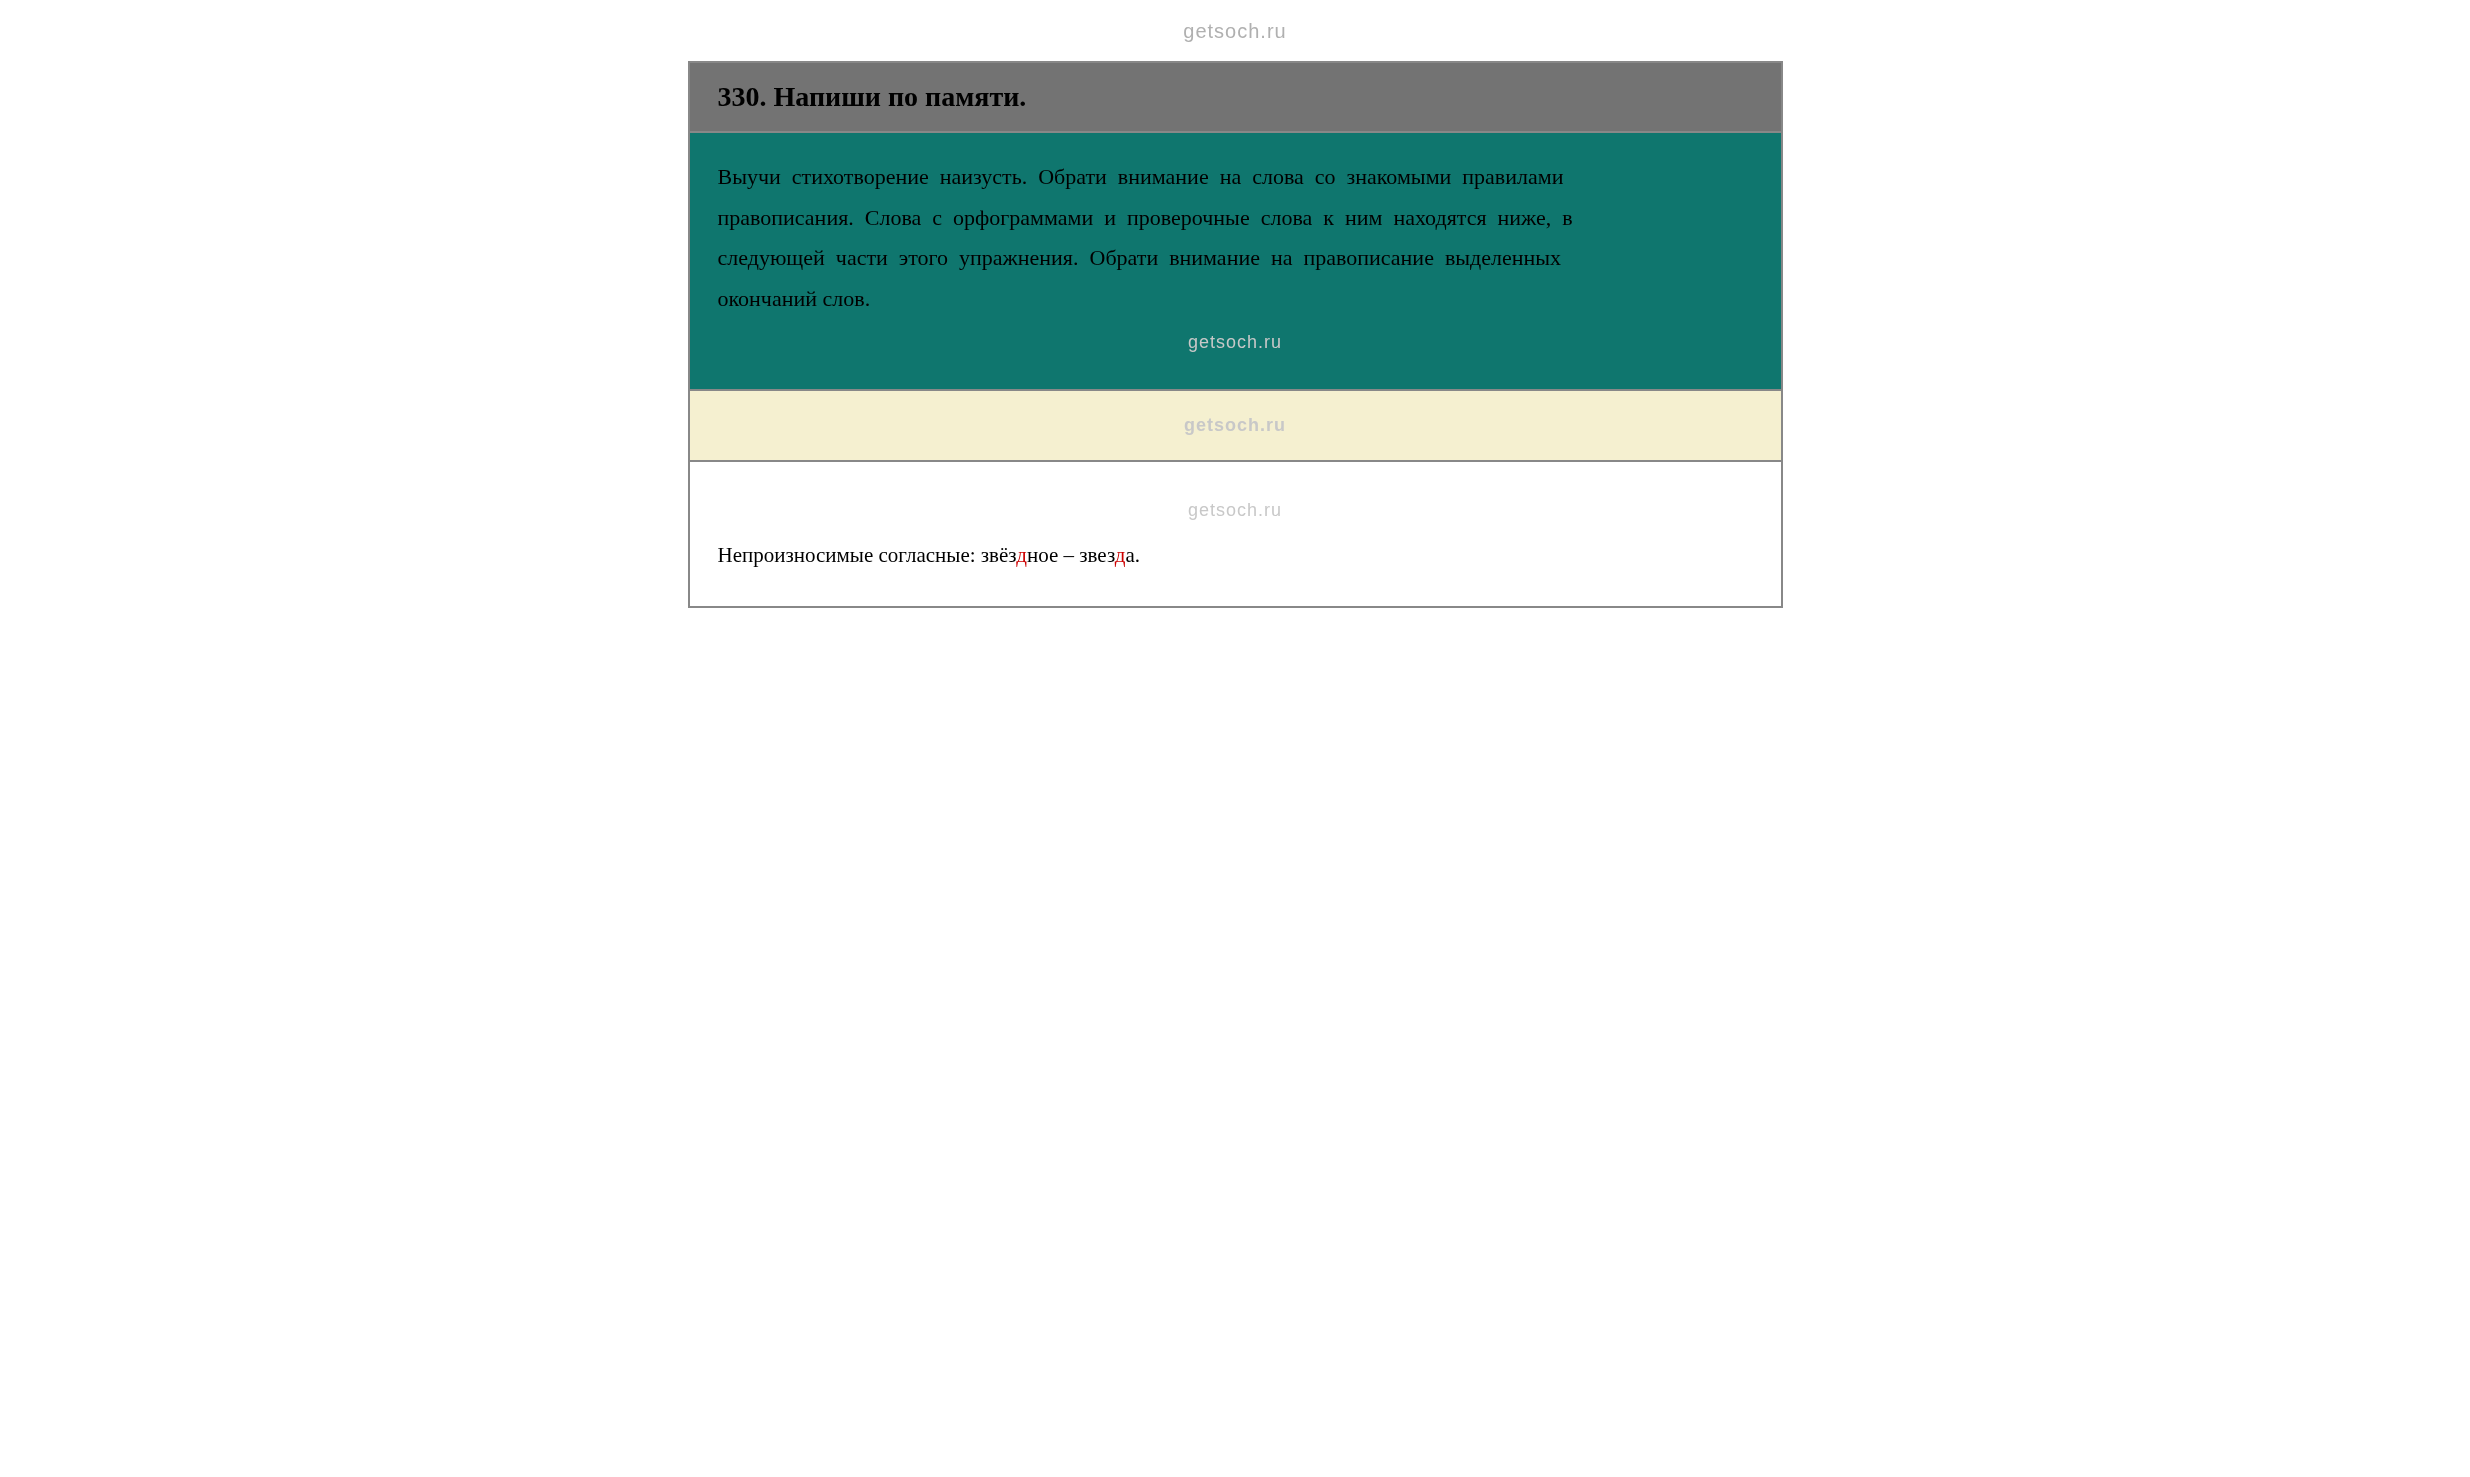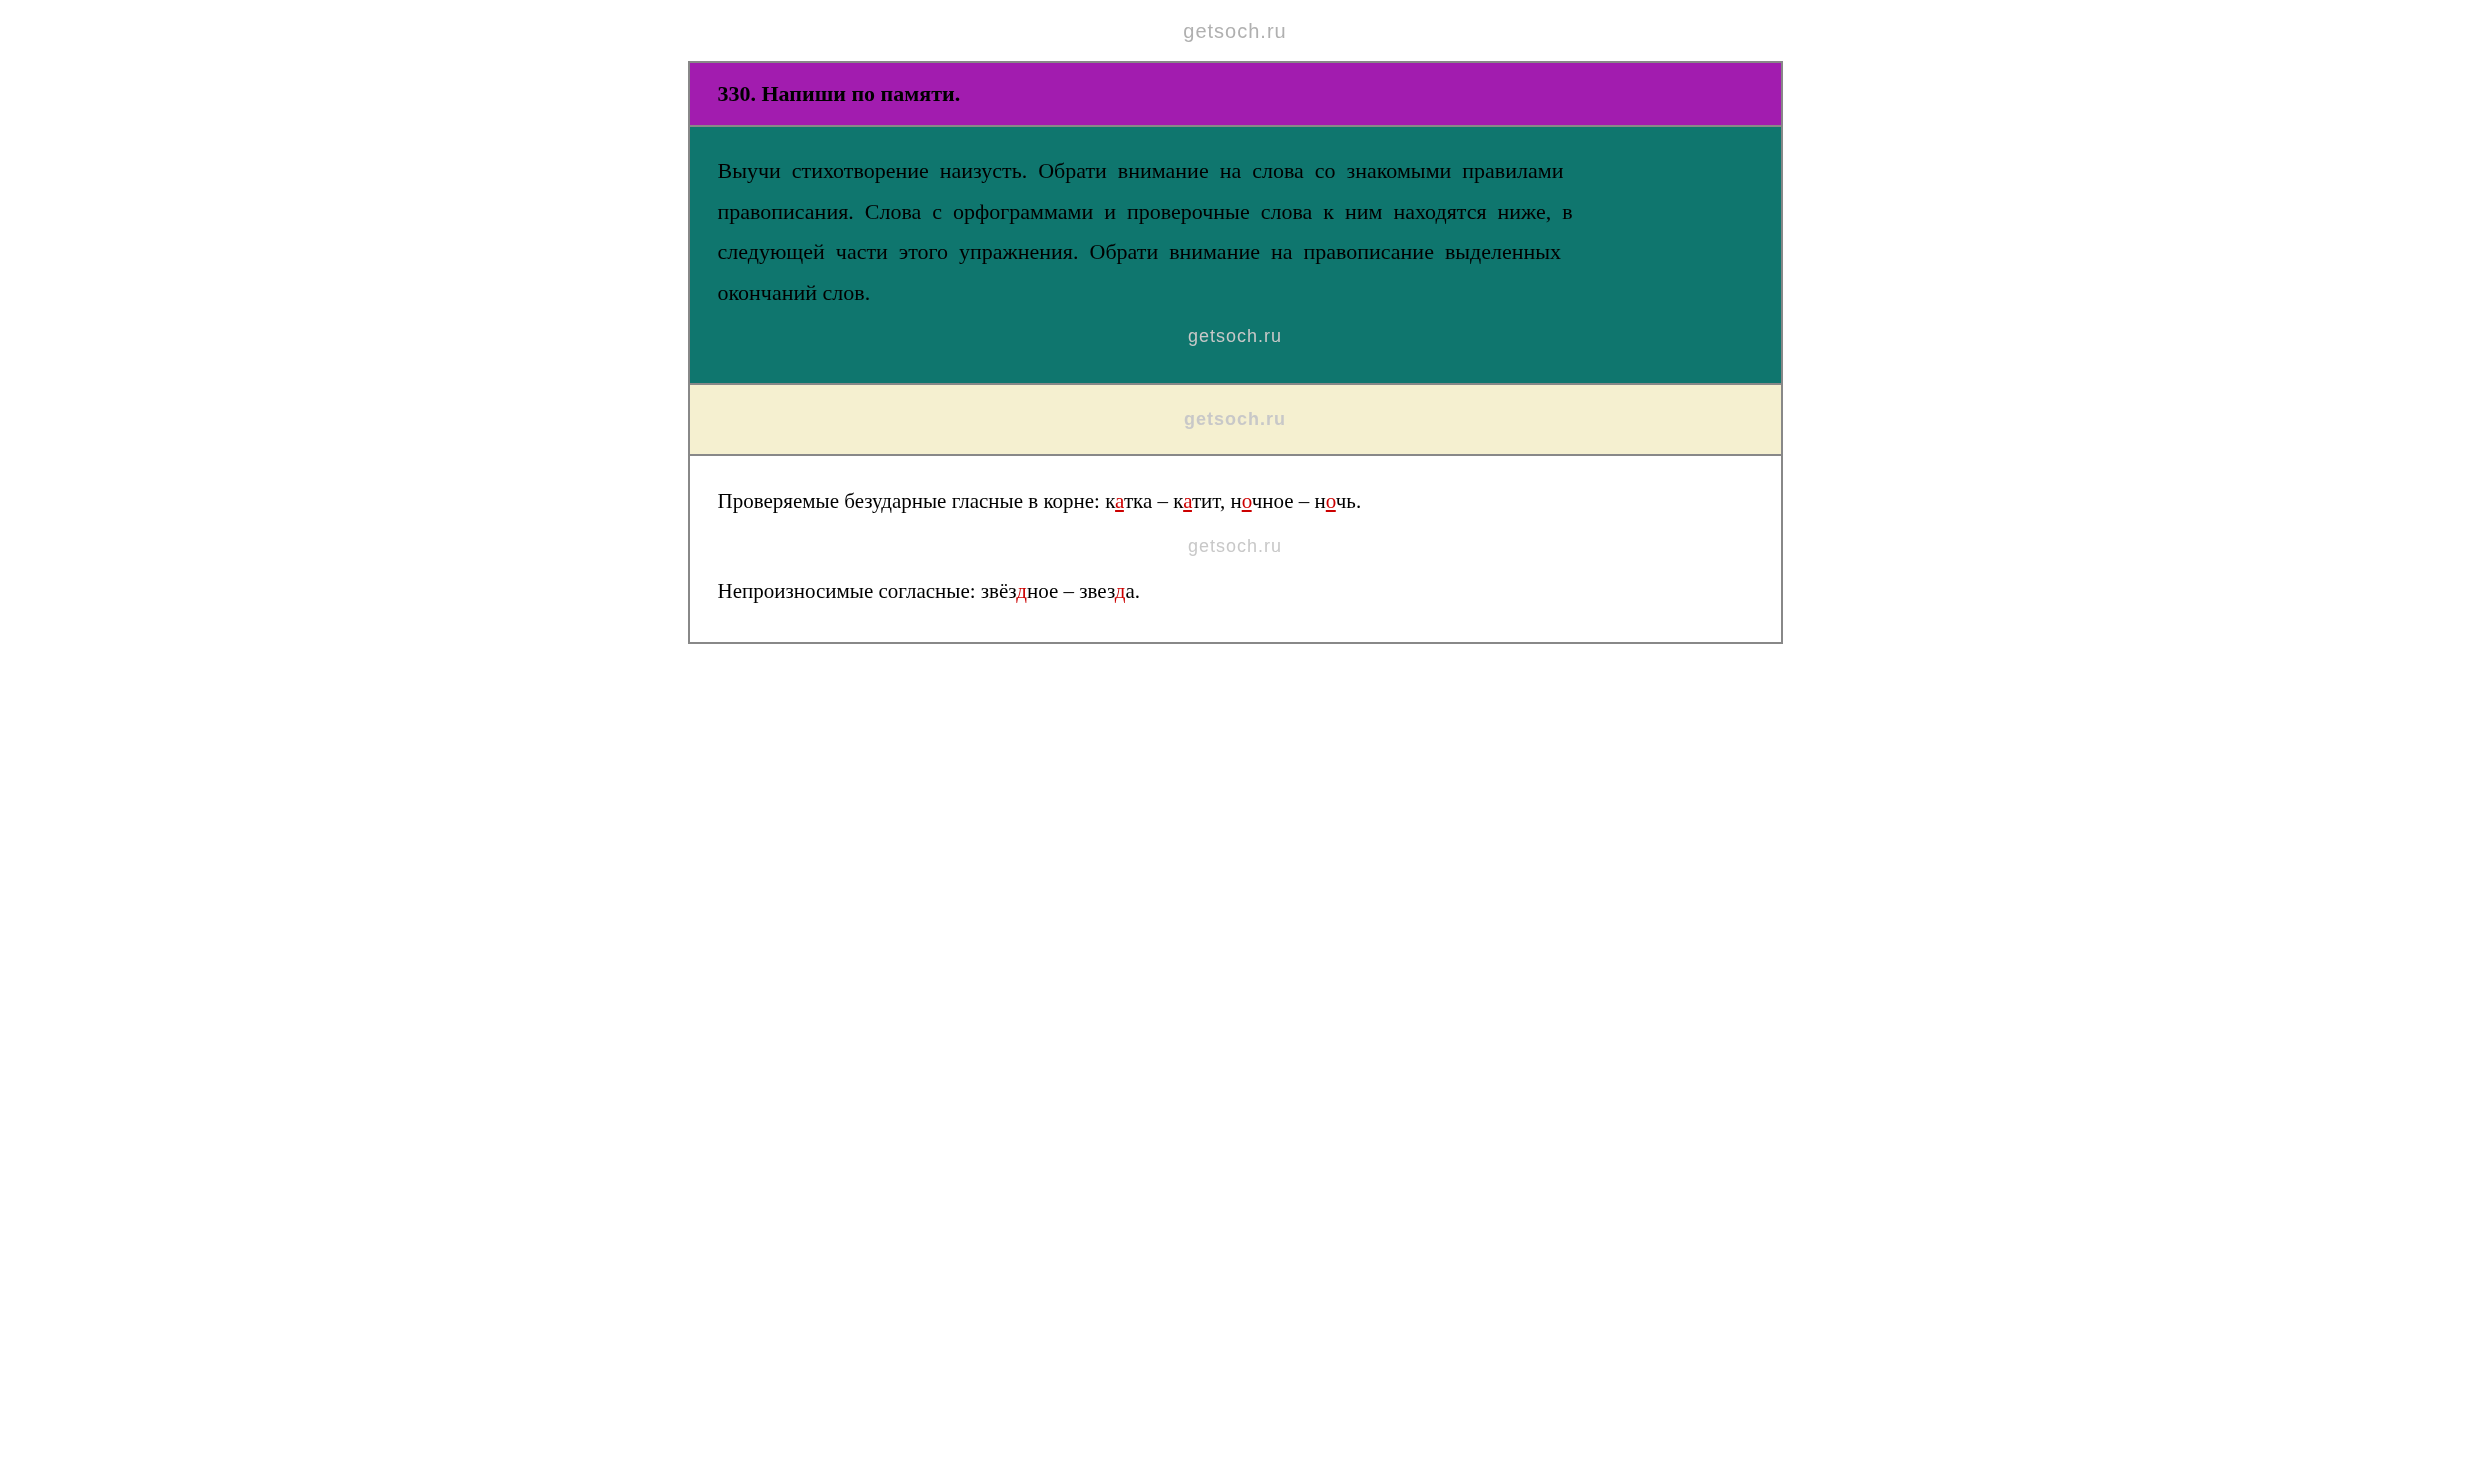--- a/index.html
+++ b/index.html
@@ -36,24 +36,24 @@
 
     .section {
       border-bottom: 2px solid #888;
     }
 
     .section:last-child {
       border-bottom: none;
     }
 
     .section-header {
-      background-color: #a21caf;
+      background-color: #737373;
       padding: 18px 28px;
       font-weight: bold;
-      font-size: 22px;
+      font-size: 28px;
     }
 
     .section-body {
       background-color: #0f766e;
       padding: 24px 28px;
       font-size: 22px;
       line-height: 1.85;
       text-align: justify;
     }
 
@@ -109,23 +109,20 @@
       окончаний слов.
     </p>
     <div class="watermark-mid">getsoch.ru</div>
   </div>
 
   <div class="section bold-section">
     <div class="watermark-mid">getsoch.ru</div>
   </div>
 
   <div class="section answer-section">
-    <div class="answer-line">
-      Проверяемые безударные гласные в корне: к<span class="red-letter">а</span>тка – к<span class="red-letter">а</span>тит, н<span class="red-letter">о</span>чное – н<span class="red-letter">о</span>чь.
-    </div>
     <div class="watermark-mid">getsoch.ru</div>
     <div class="answer-line">
       Непроизносимые согласные: звёз<span class="red-letter">д</span>ное – звез<span class="red-letter">д</span>а.
     </div>
   </div>
 
 </div>
 
 
 </body></html>

